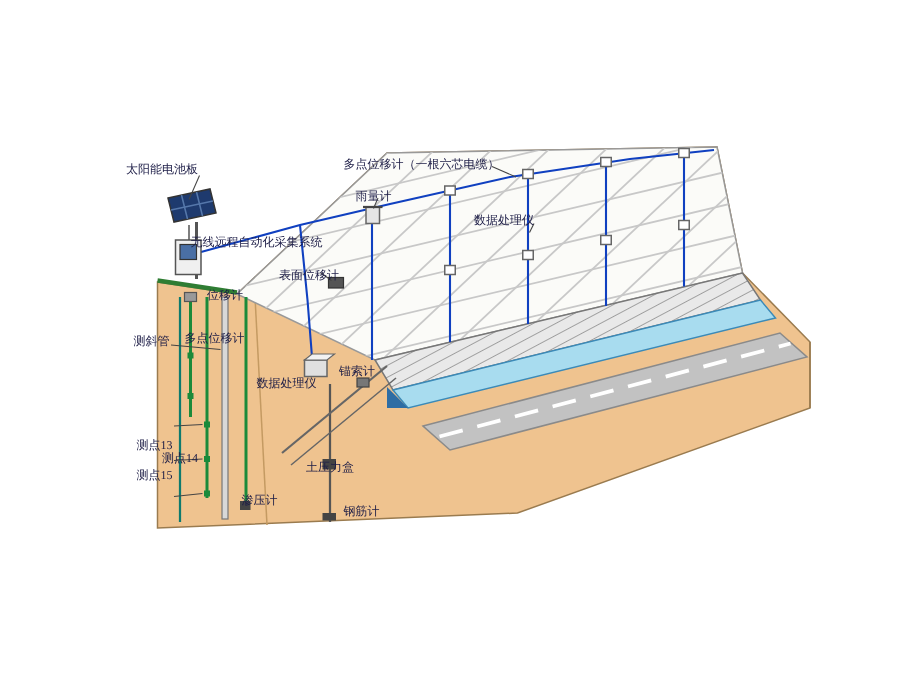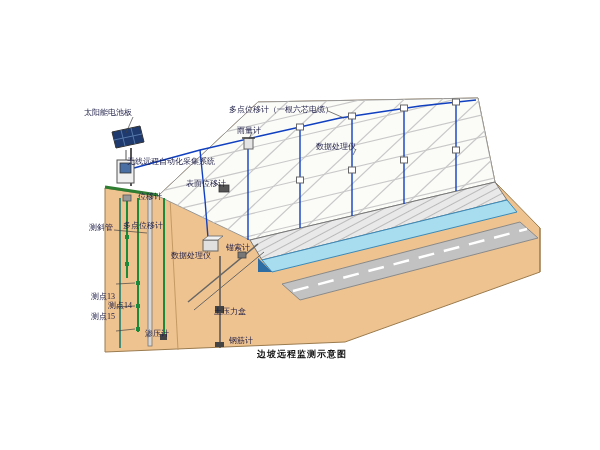--- a/index.html
+++ b/index.html
@@ -167,18 +167,17 @@
   <div class="lbl" style="left:316px;top:142px">数据处理仪</div>
   <div class="lbl" style="left:186px;top:179px">表面位移计</div>
   <div class="lbl" style="left:138px;top:192px">位移计</div>
   <div class="lbl" style="left:123px;top:221px">多点位移计</div>
   <div class="lbl" style="left:89px;top:223px">测斜管</div>
   <div class="lbl" style="left:171px;top:251px">数据处理仪</div>
   <div class="lbl" style="left:226px;top:243px">锚索计</div>
   <div class="lbl" style="left:91px;top:292px">测点13</div>
   <div class="lbl" style="left:108px;top:301px">测点14</div>
   <div class="lbl" style="left:91px;top:312px">测点15</div>
-  <div class="lbl" style="left:145px;top:329px">渗压计</div>
-  <div class="lbl" style="left:214px;top:307px">土压力盒</div>
+  <div class="lbl" style="left:161px;top:329px">渗压计</div>
+  <div class="lbl" style="left:204px;top:307px">土压力盒</div>
   <div class="lbl" style="left:229px;top:336px">钢筋计</div>
 
-  <div class="caption" style="left:257px;top:348px">边坡远程监测示意图</div>
 </div>
 
 </body></html>

